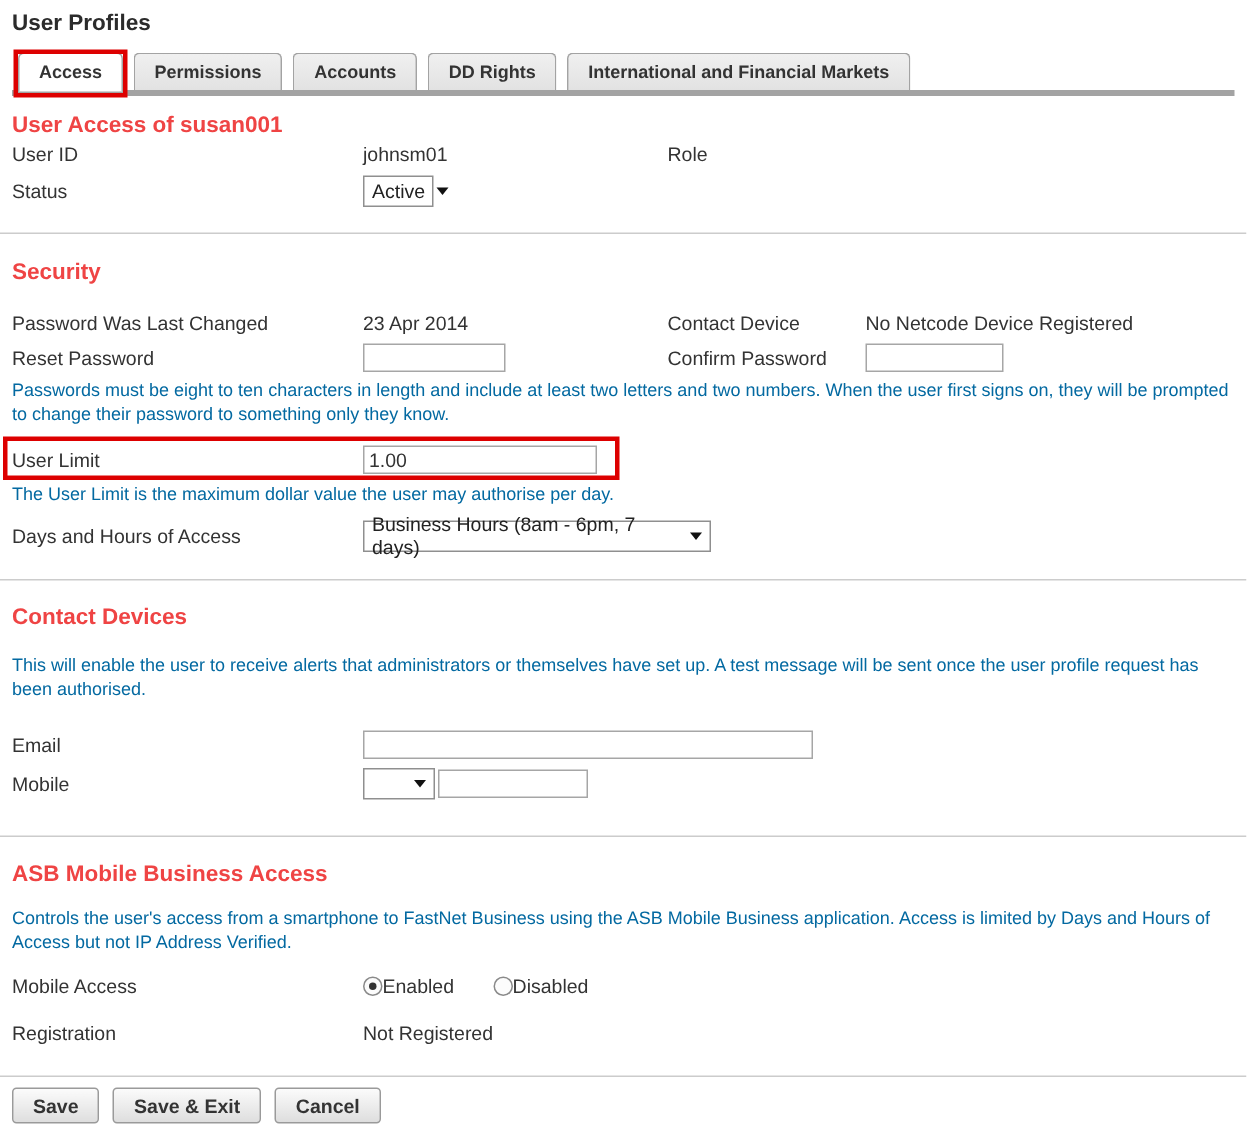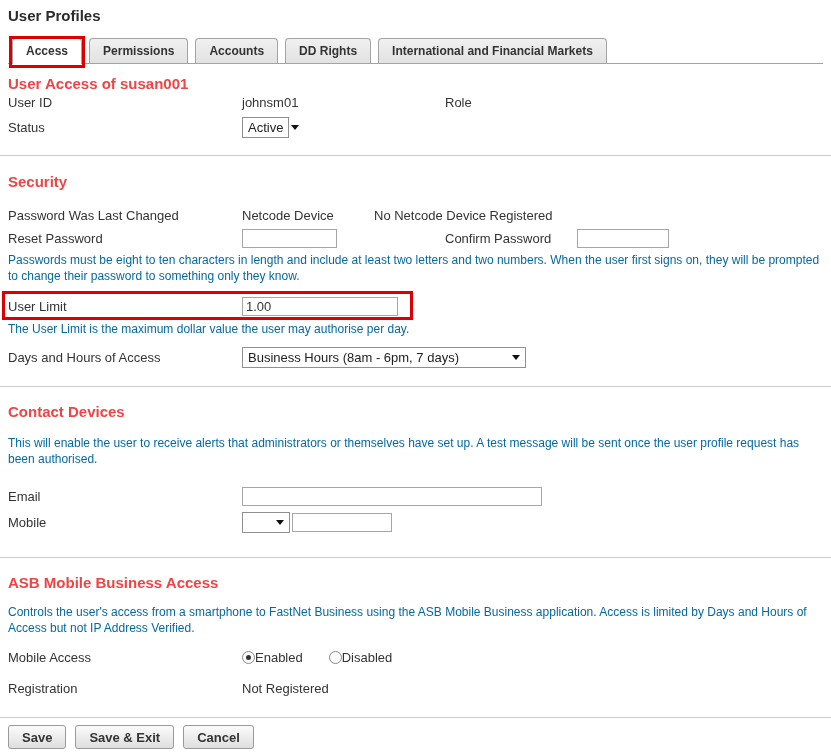--- a/index.html
+++ b/index.html
@@ -3,21 +3,21 @@
 <meta charset="utf-8">
 <style>
   * { box-sizing: border-box; margin: 0; padding: 0; }
   html, body { width: 831px; height: 752px; background: #ffffff; overflow: hidden; }
   body { font-family: "Liberation Sans", sans-serif; color: #333; }
   .page { position: relative; width: 831px; height: 752px; padding: 0 8px; }
 
   .page-title { font-size: 15px; font-weight: bold; color: #2b2b2b; padding-top: 7px; }
 
   
-  .tabs { display: flex; align-items: flex-end; gap: 7px; margin-top: 13px; border-bottom: 1px solid #a3a3a3; padding-left: 4px; height: 27px; }
+  .tabs { display: flex; align-items: flex-end; gap: 7px; margin-top: 13px; border-bottom: 4px solid #a3a3a3; padding-left: 4px; height: 27px; }
   .tab { position: relative; font-size: 12px; font-weight: bold; color: #333;
          background: linear-gradient(#f0f0f0, #e2e2e2); border: 1px solid #a3a3a3; border-bottom: none;
          border-radius: 4px 4px 0 0; padding: 5px 13px 5px 13px; white-space: nowrap; cursor: default; }
   .tab.active { background: #fff; margin-bottom: -1px; padding-bottom: 6px; }
   .anno { position: absolute; border: 3px solid #dd0000; pointer-events: none; z-index: 5; }
   .anno-tab { left: -4px; top: -3px; right: -4px; bottom: -4px; }
 
   
   .divider { height: 1px; background: #cccccc; margin: 0 -8px; }
   .section-heading { font-size: 15px; font-weight: bold; color: #ef4444; }
@@ -43,21 +43,21 @@
   .actions { display: flex; gap: 9px; margin-top: 7px; }
   .btn { font-family: "Liberation Sans", sans-serif; font-size: 13px; font-weight: bold; color: #333;
          border: 1px solid #9a9a9a; border-radius: 3px; background: linear-gradient(#fbfbfb, #dedede);
          padding: 3px 13px; height: 24px; cursor: pointer; }
 
   
   .w-status { width: 47px; }
   .w-reset { width: 95px; }
   .w-confirm { width: 92px; }
   .w-limit { width: 156px; }
-  .w-days { width: 284px; }
+  .w-days { width: 232px; }
   .w-email { width: 300px; }
   .w-mobile-code { width: 48px; }
   .w-mobile-num { width: 100px; }
 
   .userlimit-row { position: relative; margin-top: 11px; height: 22px; }
   .anno-limit { left: -6px; top: -4px; width: 411px; height: 29px; }
 </style>
 </head>
 <body>
 
@@ -98,21 +98,22 @@
       <span class="arrow"></span>
     </span>
   </div>
 
   <div class="divider" style="margin-top:17px"></div>
 
   <div class="section-heading" style="margin-top:17px">Security</div>
 
   <div class="row" style="margin-top:15px; height:20px">
     <span class="c-label1">Password Was Last Changed</span>
-    <span class="c-label2">Netcode Device</span>
+    <span class="c-val1">23 Apr 2014</span>
+    <span class="c-label2">Contact Device</span>
     <span class="c-val2">No Netcode Device Registered</span>
   </div>
   <div class="row" style="margin-top:2px; height:22px">
     <span class="c-label1">Reset Password</span>
     <span class="c-val1"><input class="txt w-reset" value="" style=""></span>
     <span class="c-label2">Confirm Password</span>
     <span class="c-val2"><input class="txt w-confirm" value="" style=""></span>
   </div>
   <div class="help" style="margin-top:3px; width:815px">Passwords must be eight to ten characters in length and include at least two letters and two numbers. When the user first signs on, they will be prompted to change their password to something only they know.</div>
 

